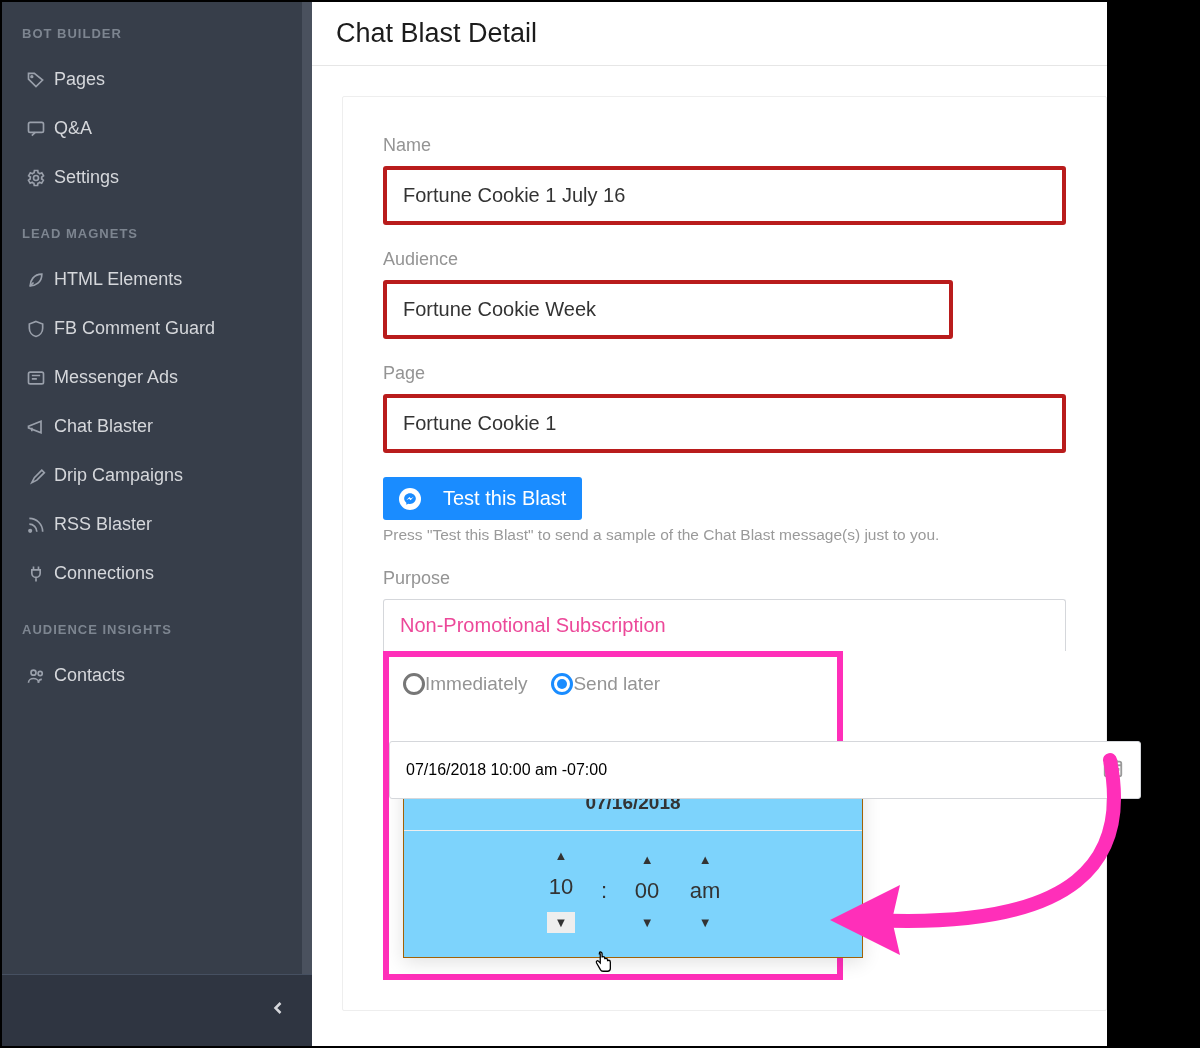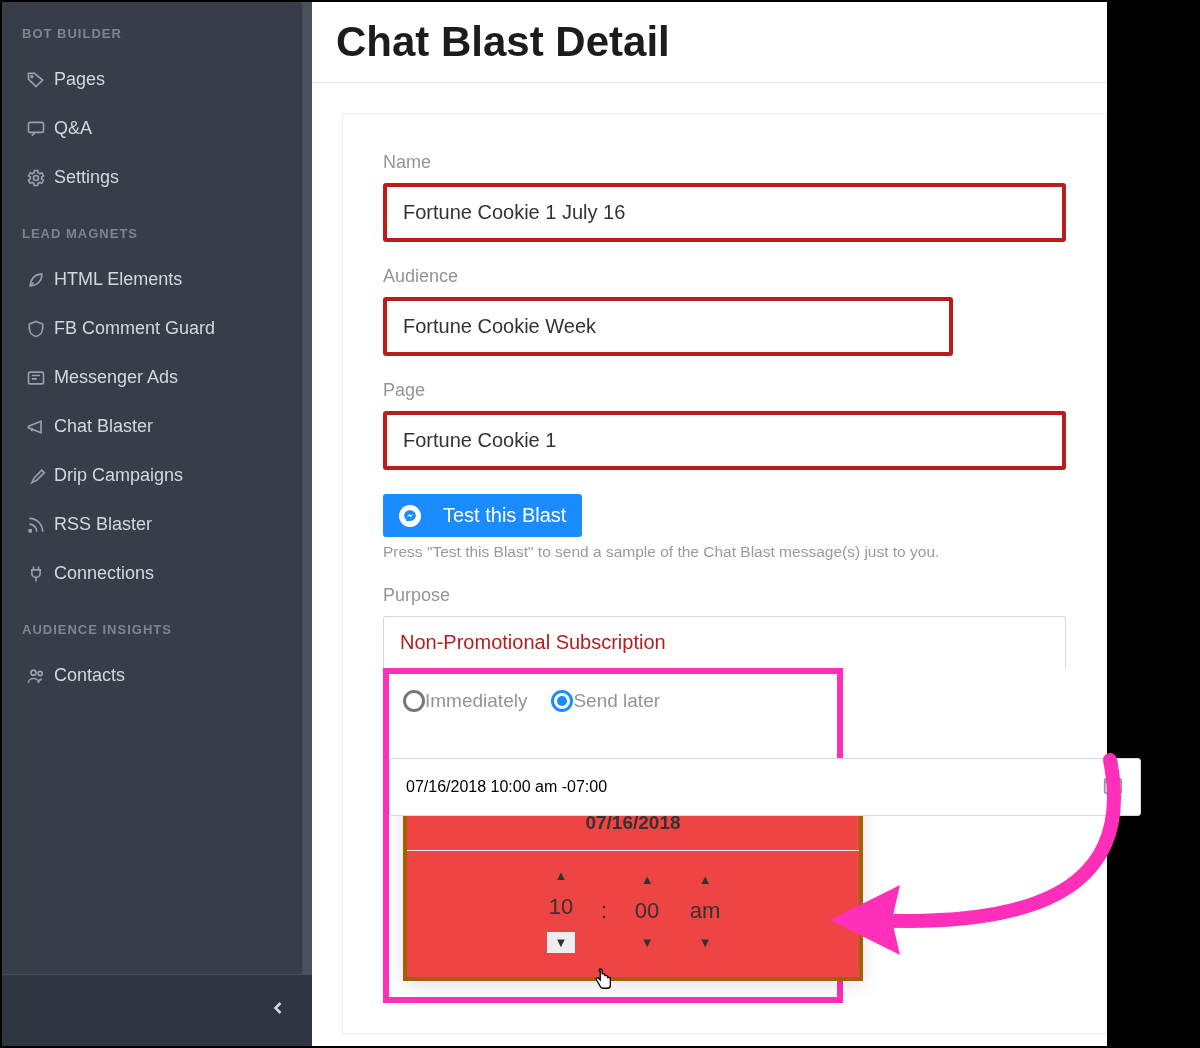--- a/index.html
+++ b/index.html
@@ -9,48 +9,48 @@
   
   .sidebar { width: 310px; height: 100%; background: #373e4a; color: #ccc; position: relative; font-size: 17px; }
   .section-header { padding: 24px 20px 14px 20px; font-size: 13px; letter-spacing: 1px; color: #7d8590; font-weight: 600; }
   .nav-item { display: flex; align-items: center; padding: 14px 20px 14px 24px; color: #d5d7db; cursor: pointer; font-size: 18px; }
   .nav-item .icon { width: 28px; display: inline-flex; align-items: center; color: #9aa0ab; }
   .sidebar-bottom { position: absolute; bottom: 0; left: 0; right: 0; height: 72px; background: #2f3541; display: flex; align-items: center; justify-content: flex-end; padding-right: 24px; color: #d5d7db; border-top: 1px solid #465061; }
   .scroll-hint { position: absolute; top: 0; right: 0; width: 10px; background: #4a515e; height: 100%; }
 
   
   .main { flex: 1; background: #fff; display: flex; flex-direction: column; height: 100%; }
-  .page-title { font-size: 42px; font-weight: 700; color: #1c1c1c; padding: 16px 24px; }
+  .page-title { font-size: 27px; font-weight: 400; color: #1c1c1c; padding: 16px 24px; }
   .hr { border: none; border-top: 1px solid #e6e6e6; }
   .content-wrap { padding: 30px 0 30px 30px; }
   .card { border: 1px solid #eee; border-radius: 2px; padding: 38px 40px 30px 40px; min-height: 880px; position: relative; }
 
   .label { color: #949494; font-size: 18px; margin-bottom: 10px; }
   .field { border: 4px solid #b91c1c; border-radius: 3px; padding: 14px 16px; font-size: 20px; color: #333; margin-bottom: 24px; background: #fff; }
   .field.narrow { width: 570px; }
 
   .test-btn { display: inline-flex; align-items: center; background: #1a8cff; color: #fff; font-size: 20px; padding: 10px 16px; border-radius: 3px; border: none; cursor: pointer; margin-bottom: 6px; gap: 16px; }
   .test-btn .msg-icon { width: 22px; height: 22px; border-radius: 50%; background: #fff; margin-right: 6px; display: inline-flex; align-items: center; justify-content: center; }
   .help-text { color: #9a9a9a; font-size: 15.5px; margin-bottom: 24px; }
 
-  .purpose-field { border: 1px solid #d5d7db; border-top-left-radius: 3px; border-top-right-radius: 3px; padding: 14px 16px; font-size: 20px; color: #b91c1c; margin-bottom: 0; border-bottom: none; }
+  .purpose-field { border: 1px solid #d5d7db; border-top-left-radius: 3px; border-top-right-radius: 3px; padding: 14px 16px; font-size: 20px; color: #ec4899; margin-bottom: 0; border-bottom: none; }
 
   
   .highlight-box { border: 6px solid #ff2fb9; padding: 16px 14px 16px 14px; margin-top: 0; position: relative; background: #fff; }
   .radio-row { display: flex; align-items: center; gap: 0; margin-bottom: 14px; }
   .radio-circle { width: 22px; height: 22px; border-radius: 50%; border: 3px solid #777; display: inline-block; }
   .radio-circle.active { border-color: #1a8cff; position: relative; }
   .radio-circle.active::after { content: ''; position: absolute; width: 10px; height: 10px; background: #1a8cff; border-radius: 50%; top: 50%; left: 50%; transform: translate(-50%,-50%); }
   .radio-label { color: #949494; font-size: 19px; margin-right: 24px; }
   
   .dt-outer { position: relative; }
   .dt-stretch { position: absolute; left: 0; right: -304px; top: 84px; border: 1px solid #d5d7db; border-radius: 3px; height: 58px; display: flex; align-items: center; padding: 0 16px; background: #fff; gap: 20px; }
   .dt-stretch .cal { margin-left: auto; color: #9a9a9a; }
 
-  .picker { width: 460px; border: 4px solid #a16207; margin-top: 80px; box-shadow: 0 4px 18px rgba(0,0,0,0.12); background: #ef4444; }
+  .picker { width: 460px; border: 1px solid #a16207; margin-top: 80px; box-shadow: 0 4px 18px rgba(0,0,0,0.12); background: #7dd3fc; }
   .picker-header { text-align: center; padding: 16px 0 16px 0; font-weight: 700; font-size: 19px; color: #333; border-bottom: 1px solid #eee; }
   .picker-body { display: flex; justify-content: center; align-items: center; gap: 22px; padding: 18px 0 24px 0; }
   .spinner-col { display: flex; flex-direction: column; align-items: center; gap: 12px; }
   .tri { font-size: 13px; color: #333; cursor: pointer; line-height: 1; user-select: none; }
   .val { font-size: 22px; color: #333; min-width: 36px; text-align: center; }
   .colon { font-size: 22px; color: #333; align-self: center; }
   .hover-cell { background: #eee; padding: 4px 8px; }
   .cursor-hand { position: absolute; left: 203px; top: 294px; font-size: 20px; pointer-events: none; }
 
   

